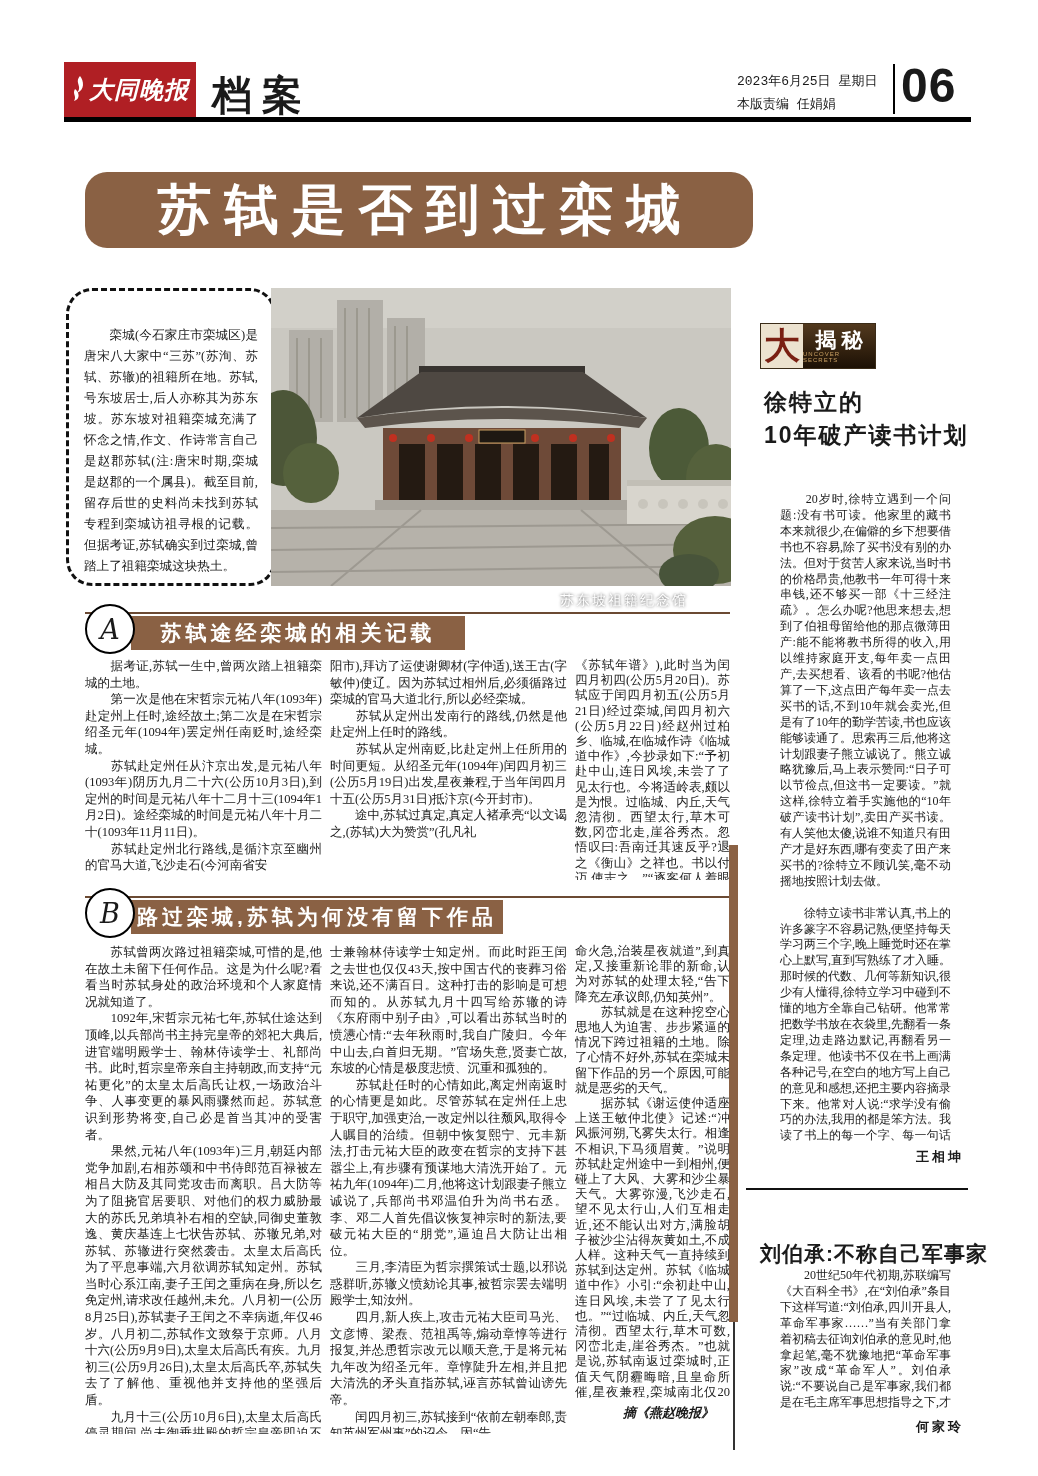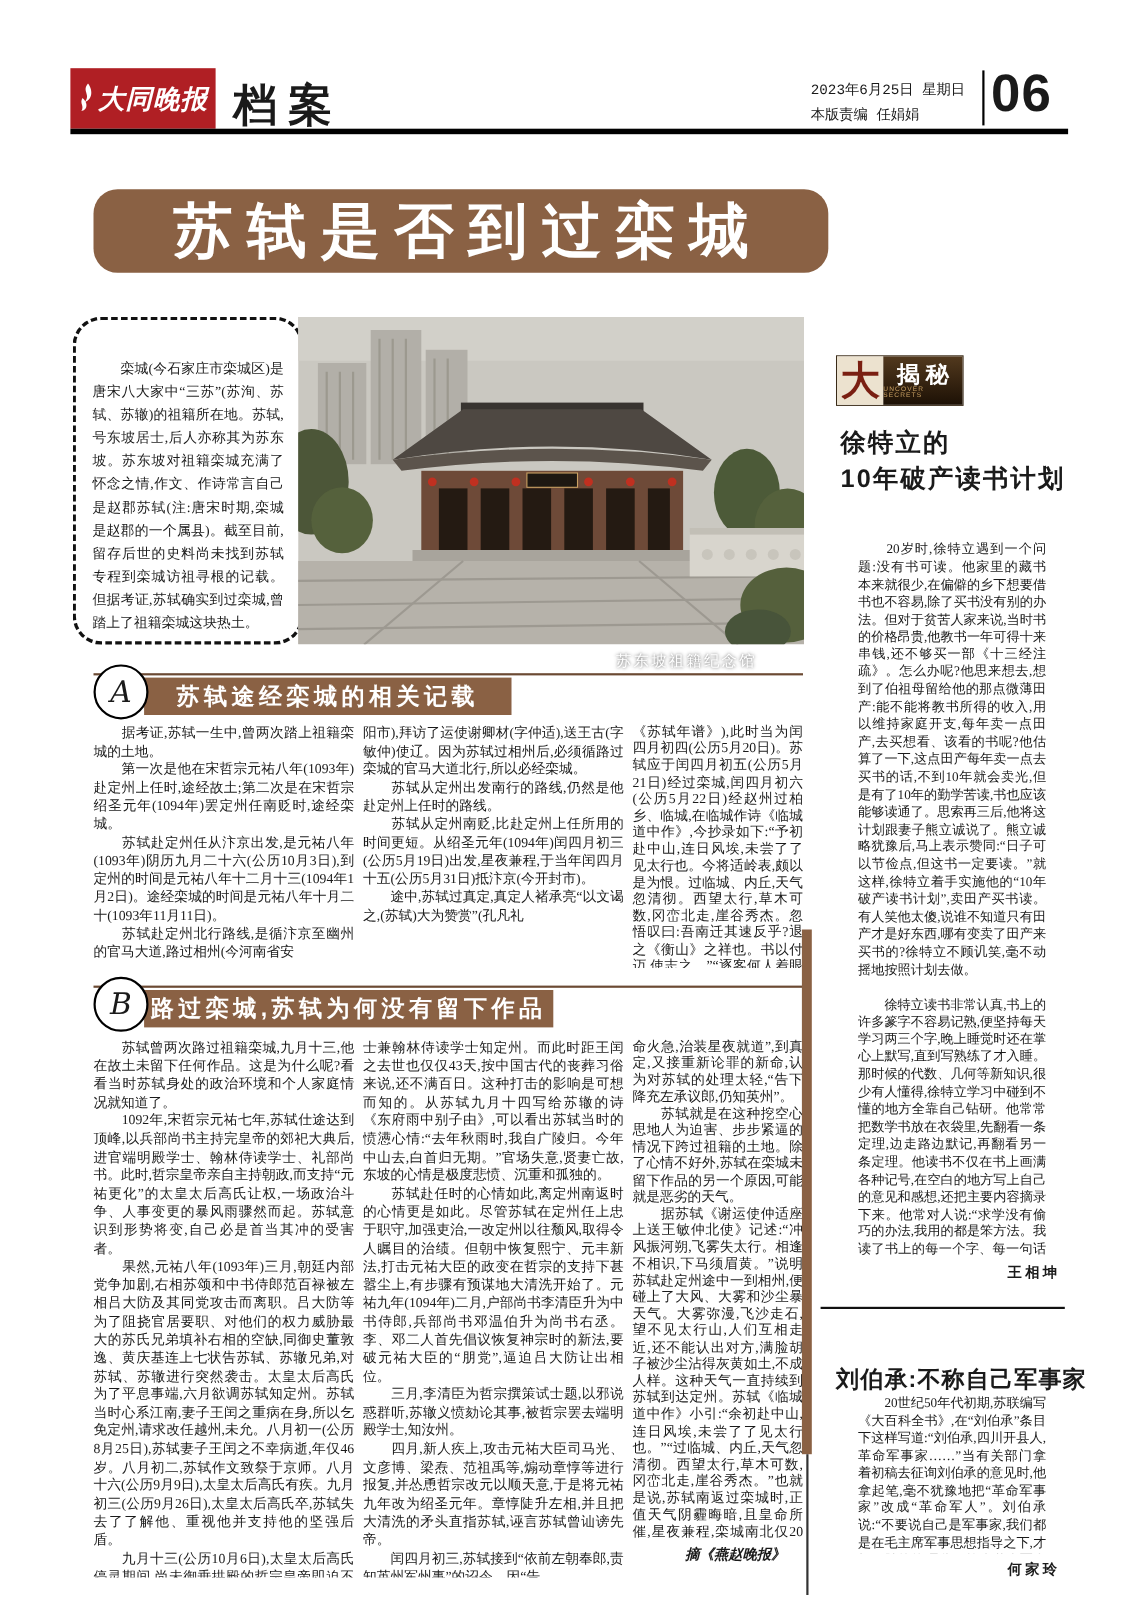--- a/index.html
+++ b/index.html
@@ -193,46 +193,46 @@
 
 <div class="abs sec-line" style="top:612px;"></div>
 <div class="abs sec-circle" style="top:604px;">A</div>
 <div class="abs sec-bar" style="top:616px;width:334px;">
   <span>苏轼途经栾城的相关记载</span>
 </div>
 <div class="abs col" style="left:85px;top:658px;width:237px;max-height:220px;">
     <p>　　据考证,苏轼一生中,曾两次踏上祖籍栾城的土地。</p>
     <p>　　第一次是他在宋哲宗元祐八年(1093年)赴定州上任时,途经故土;第二次是在宋哲宗绍圣元年(1094年)罢定州任南贬时,途经栾城。</p>
     <p>　　苏轼赴定州任从汴京出发,是元祐八年(1093年)阴历九月二十六(公历10月3日),到定州的时间是元祐八年十二月十三(1094年1月2日)。途经栾城的时间是元祐八年十月二十(1093年11月11日)。</p>
-    <p>　　苏轼赴定州北行路线,是循汴京至幽州的官马大道,路过相州(今河南省安</p>
+    <p>　　苏轼赴定州北行路线,是循汴京至幽州的官马大道,飞沙走石(今河南省安</p>
   </div>
 <div class="abs col" style="left:330px;top:658px;width:237px;max-height:220px;">
     <p>阳市),拜访了运使谢卿材(字仲适),送王古(字敏仲)使辽。因为苏轼过相州后,必须循路过栾城的官马大道北行,所以必经栾城。</p>
     <p>　　苏轼从定州出发南行的路线,仍然是他赴定州上任时的路线。</p>
     <p>　　苏轼从定州南贬,比赴定州上任所用的时间更短。从绍圣元年(1094年)闰四月初三(公历5月19日)出发,星夜兼程,于当年闰四月十五(公历5月31日)抵汴京(今开封市)。</p>
     <p>　　途中,苏轼过真定,真定人褚承亮“以文谒之,(苏轼)大为赞赏”(孔凡礼</p>
   </div>
 <div class="abs col colnarrow" style="left:575px;top:658px;width:155px;max-height:222px;">
     <p>《苏轼年谱》),此时当为闰四月初四(公历5月20日)。苏轼应于闰四月初五(公历5月21日)经过栾城,闰四月初六(公历5月22日)经赵州过柏乡、临城,在临城作诗《临城道中作》,今抄录如下:“予初赴中山,连日风埃,未尝了了见太行也。今将适岭表,颇以是为恨。过临城、内丘,天气忽清彻。西望太行,草木可数,冈峦北走,崖谷秀杰。忽悟叹曰:吾南迁其速反乎?退之《衡山》之祥也。书以付迈,使志之。”“逐客何人着眼看,太行千里送征鞍。未应愚谷能留柳,可独衡山解识韩。”</p>
   </div>
 
 <div class="abs sec-line" style="top:896px;"></div>
 <div class="abs sec-circle" style="top:888px;">B</div>
 <div class="abs sec-bar" style="top:900px;width:372px;">
   <span>路过栾城,苏轼为何没有留下作品</span>
 </div>
 <div class="abs col" style="left:85px;top:944px;width:237px;max-height:490px;">
-    <p>　　苏轼曾两次路过祖籍栾城,九月十三,他在故土未留下任何作品。这是为什么呢?看看当时苏轼身处的政治环境和个人家庭情况就知道了。</p>
+    <p>　　苏轼曾两次路过祖籍栾城,可惜的是,他在故土未留下任何作品。这是为什么呢?看看当时苏轼身处的政治环境和个人家庭情况就知道了。</p>
     <p>　　1092年,宋哲宗元祐七年,苏轼仕途达到顶峰,以兵部尚书主持完皇帝的郊祀大典后,进官端明殿学士、翰林侍读学士、礼部尚书。此时,哲宗皇帝亲自主持朝政,而支持“元祐更化”的太皇太后高氏让权,一场政治斗争、人事变更的暴风雨骤然而起。苏轼意识到形势将变,自己必是首当其冲的受害者。</p>
     <p>　　果然,元祐八年(1093年)三月,朝廷内部党争加剧,右相苏颂和中书侍郎范百禄被左相吕大防及其同党攻击而离职。吕大防等为了阻挠官居要职、对他们的权力威胁最大的苏氏兄弟填补右相的空缺,同御史董敦逸、黄庆基连上七状告苏轼、苏辙兄弟,对苏轼、苏辙进行突然袭击。太皇太后高氏为了平息事端,六月欲调苏轼知定州。苏轼当时心系江南,妻子王闰之重病在身,所以乞免定州,请求改任越州,未允。八月初一(公历8月25日),苏轼妻子王闰之不幸病逝,年仅46岁。八月初二,苏轼作文致祭于京师。八月十六(公历9月9日),太皇太后高氏有疾。九月初三(公历9月26日),太皇太后高氏卒,苏轼失去了了解他、重视他并支持他的坚强后盾。</p>
     <p>　　九月十三(公历10月6日),太皇太后高氏停灵期间,尚未御垂拱殿的哲宗皇帝即迫不及待地诏命苏轼以端明学</p>
   </div>
 <div class="abs col" style="left:330px;top:944px;width:237px;max-height:490px;">
     <p>士兼翰林侍读学士知定州。而此时距王闰之去世也仅仅43天,按中国古代的丧葬习俗来说,还不满百日。这种打击的影响是可想而知的。从苏轼九月十四写给苏辙的诗《东府雨中别子由》,可以看出苏轼当时的愤懑心情:“去年秋雨时,我自广陵归。今年中山去,白首归无期。”官场失意,贤妻亡故,东坡的心情是极度悲愤、沉重和孤独的。</p>
-    <p>　　苏轼赴任时的心情如此,离定州南返时的心情更是如此。尽管苏轼在定州任上忠于职守,加强吏治,一改定州以往颓风,取得令人瞩目的治绩。但朝中恢复熙宁、元丰新法,打击元祐大臣的政变在哲宗的支持下甚嚣尘上,有步骤有预谋地大清洗开始了。元祐九年(1094年)二月,户部尚书李清臣升为中书侍郎,兵部尚书邓温伯升为尚书右丞。李、邓二人首先倡议恢复神宗时的新法,要破元祐大臣的“朋党”,逼迫吕大防让出相位。</p>
+    <p>　　苏轼赴任时的心情如此,离定州南返时的心情更是如此。尽管苏轼在定州任上忠于职守,加强吏治,一改定州以往颓风,取得令人瞩目的治绩。但朝中恢复熙宁、元丰新法,打击元祐大臣的政变在哲宗的支持下甚嚣尘上,有步骤有预谋地大清洗开始了。元祐九年(1094年)二月,他将这计划跟妻子熊立诚说了,兵部尚书邓温伯升为尚书右丞。李、邓二人首先倡议恢复神宗时的新法,要破元祐大臣的“朋党”,逼迫吕大防让出相位。</p>
     <p>　　三月,李清臣为哲宗撰策试士题,以邪说惑群听,苏辙义愤劾论其事,被哲宗罢去端明殿学士,知汝州。</p>
     <p>　　四月,新人疾上,攻击元祐大臣司马光、文彦博、梁焘、范祖禹等,煽动章惇等进行报复,并怂恿哲宗改元以顺天意,于是将元祐九年改为绍圣元年。章惇陡升左相,并且把大清洗的矛头直指苏轼,诬言苏轼曾讪谤先帝。</p>
     <p>　　闰四月初三,苏轼接到“依前左朝奉郎,责知英州军州事”的诏令。因“告</p>
   </div>
 <div class="abs col colnarrow" style="left:575px;top:944px;width:155px;max-height:456px;">
     <p>命火急,治装星夜就道”,到真定,又接重新论罪的新命,认为对苏轼的处理太轻,“告下降充左承议郎,仍知英州”。</p>
     <p>　　苏轼就是在这种挖空心思地人为迫害、步步紧逼的情况下跨过祖籍的土地。除了心情不好外,苏轼在栾城未留下作品的另一个原因,可能就是恶劣的天气。</p>
     <p>　　据苏轼《谢运使仲适座上送王敏仲北使》记述:“冲风振河朔,飞雾失太行。相逢不相识,下马须眉黄。”说明苏轼赴定州途中一到相州,便碰上了大风、大雾和沙尘暴天气。大雾弥漫,飞沙走石,望不见太行山,人们互相走近,还不能认出对方,满脸胡子被沙尘沾得灰黄如土,不成人样。这种天气一直持续到苏轼到达定州。苏轼《临城道中作》小引:“余初赴中山,连日风埃,未尝了了见太行也。”“过临城、内丘,天气忽清彻。西望太行,草木可数,冈峦北走,崖谷秀杰。”也就是说,苏轼南返过栾城时,正值天气阴霾晦暗,且皇命所催,星夜兼程,栾城南北仅20多公里,北与正定相邻,南与赵县接壤,赵县西南人柏乡、临城界,一片平原,很难分辨县界。到临城、内丘,天气才放晴。这期间,苏轼没有心情,客观上也不允许他在栾城停留,祭奠先祖坟墓。</p>
   </div>
 <div class="abs source-line">摘《燕赵晚报》</div>

